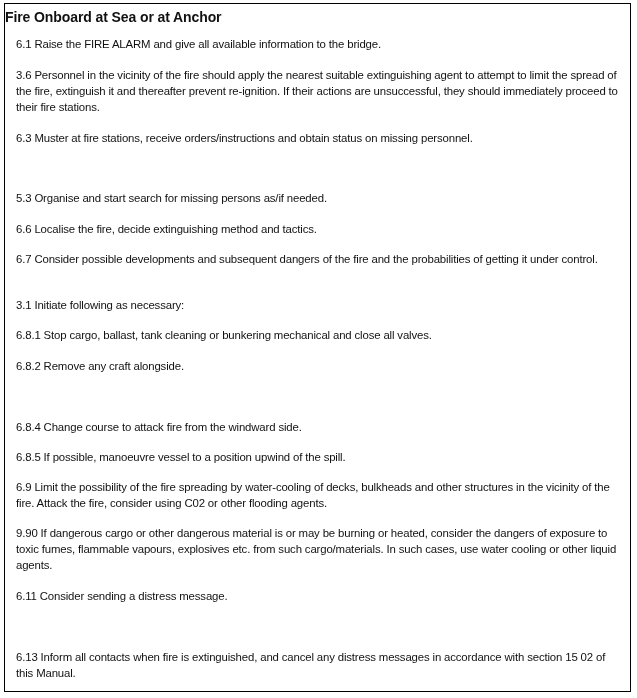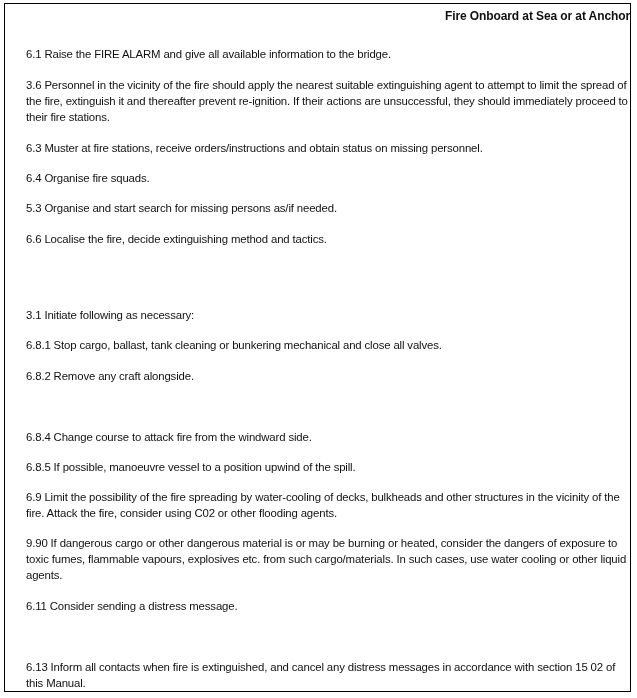--- a/index.html
+++ b/index.html
@@ -4,39 +4,39 @@
   <style>
     html, body { margin: 0; padding: 0; background: #ffffff; }
     body { width: 637px; height: 698px; position: relative; overflow: hidden; }
     .box {
       position: absolute; left: 4px; top: 3px; width: 627px; height: 689px;
       border: 1px solid #000; box-sizing: border-box; background: #fff;
       font-family: "Liberation Sans", sans-serif; color: #111;
       font-size: 11.4px; letter-spacing: -0.15px;
     }
     .title {
-      position: absolute; left: 0; right: 0; top: 5px; text-align: right;
-      font-weight: bold; font-size: 12px; letter-spacing: -0.1px;
+      position: absolute; left: 0; right: 0; top: 5px; text-align: left;
+      font-weight: bold; font-size: 14px; letter-spacing: -0.1px;
     }
     .para {
-      position: absolute; left: 11px; width: 606px; line-height: 16px; margin: 10px;
+      position: absolute; left: 11px; width: 606px; line-height: 16px; margin: 0;
     }
   </style>
 </head>
 <body>
 
 <div class="box">
   <div class="title">Fire Onboard at Sea or at Anchor</div>
 
   <p class="para" style="top:32px">6.1 Raise the FIRE ALARM and give all available information to the bridge.</p>
   <p class="para" style="top:63px">3.6 Personnel in the vicinity of the fire should apply the nearest suitable extinguishing agent to attempt to limit the spread of the fire, extinguish it and thereafter prevent re-ignition. If their actions are unsuccessful, they should immediately proceed to their fire stations.</p>
   <p class="para" style="top:126px">6.3 Muster at fire stations, receive orders/instructions and obtain status on missing personnel.</p>
-  <p class="para" style="top:156px">6.4 Organise fire squads.</p>
   <p class="para" style="top:186px">5.3 Organise and start search for missing persons as/if needed.</p>
   <p class="para" style="top:217px">6.6 Localise the fire, decide extinguishing method and tactics.</p>
+  <p class="para" style="top:247px">6.7 Consider possible developments and subsequent dangers of the fire and the probabilities of getting it under control.</p>
   <p class="para" style="top:293px">3.1 Initiate following as necessary:</p>
   <p class="para" style="top:323px">6.8.1 Stop cargo, ballast, tank cleaning or bunkering mechanical and close all valves.</p>
   <p class="para" style="top:354px">6.8.2 Remove any craft alongside.</p>
   <p class="para" style="top:415px">6.8.4 Change course to attack fire from the windward side.</p>
   <p class="para" style="top:445px">6.8.5 If possible, manoeuvre vessel to a position upwind of the spill.</p>
   <p class="para" style="top:475px">6.9 Limit the possibility of the fire spreading by water-cooling of decks, bulkheads and other structures in the vicinity of the fire. Attack the fire, consider using C02 or other flooding agents.</p>
   <p class="para" style="top:521px">9.90 If dangerous cargo or other dangerous material is or may be burning or heated, consider the dangers of exposure to toxic fumes, flammable vapours, explosives etc. from such cargo/materials. In such cases, use water cooling or other liquid agents.</p>
   <p class="para" style="top:584px">6.11 Consider sending a distress message.</p>
   <p class="para" style="top:645px">6.13 Inform all contacts when fire is extinguished, and cancel any distress messages in accordance with section 15 02 of this Manual.</p>
 </div>

